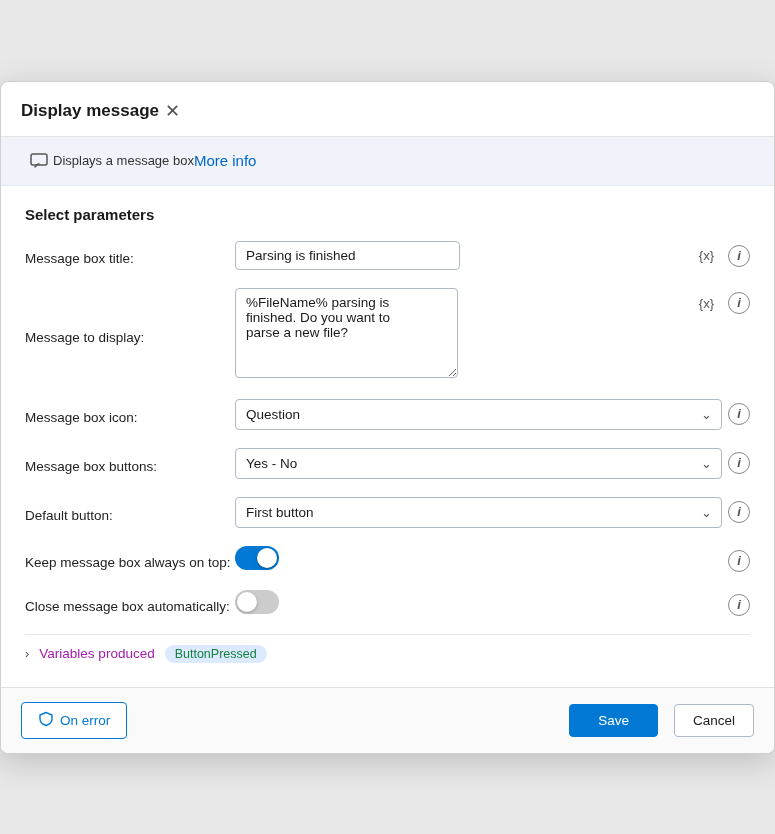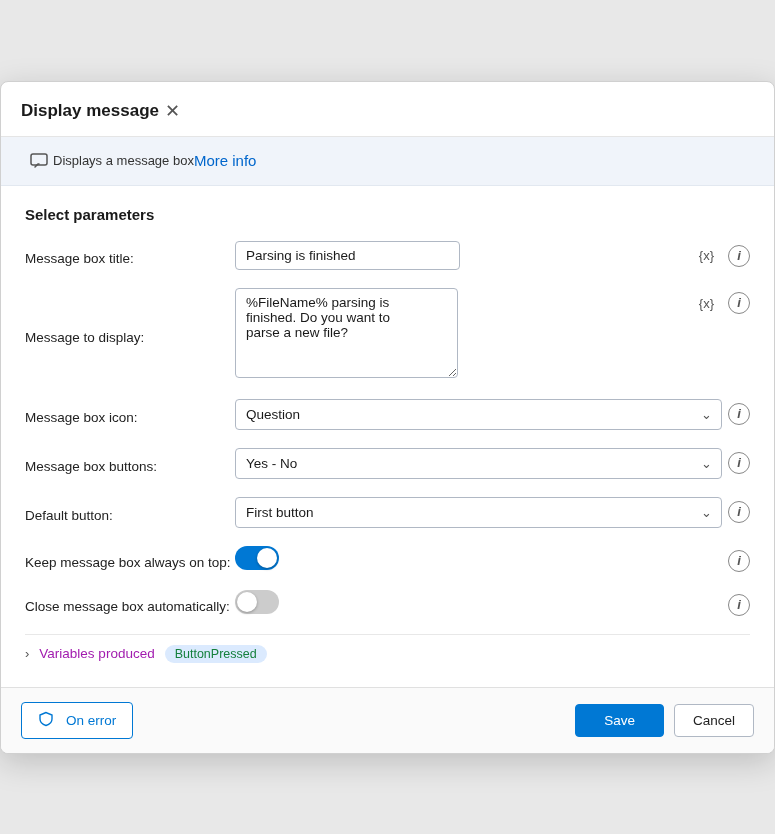--- a/index.html
+++ b/index.html
@@ -204,33 +204,33 @@
     .dialog-footer {
       display: flex;
       align-items: center;
       justify-content: space-between;
       padding: 14px 20px;
       border-top: 1px solid #e0e0e0;
       background: #fafafa;
     }
     .footer-right {
       display: flex;
-      gap: 10px;
+      gap: 16px;
     }
     .btn-onerror {
       background: #fff;
       border: 1.5px solid #0078d4;
       border-radius: 4px;
       padding: 8px 16px;
       font-size: 13.5px;
       color: #0078d4;
       cursor: pointer;
       display: flex;
       align-items: center;
-      gap: 12px;
+      gap: 6px;
       font-weight: 500;
     }
     .btn-save {
       background: #0078d4;
       border: 1.5px solid #0078d4;
       border-radius: 4px;
       padding: 8px 28px;
       font-size: 13.5px;
       color: #fff;
       cursor: pointer;

